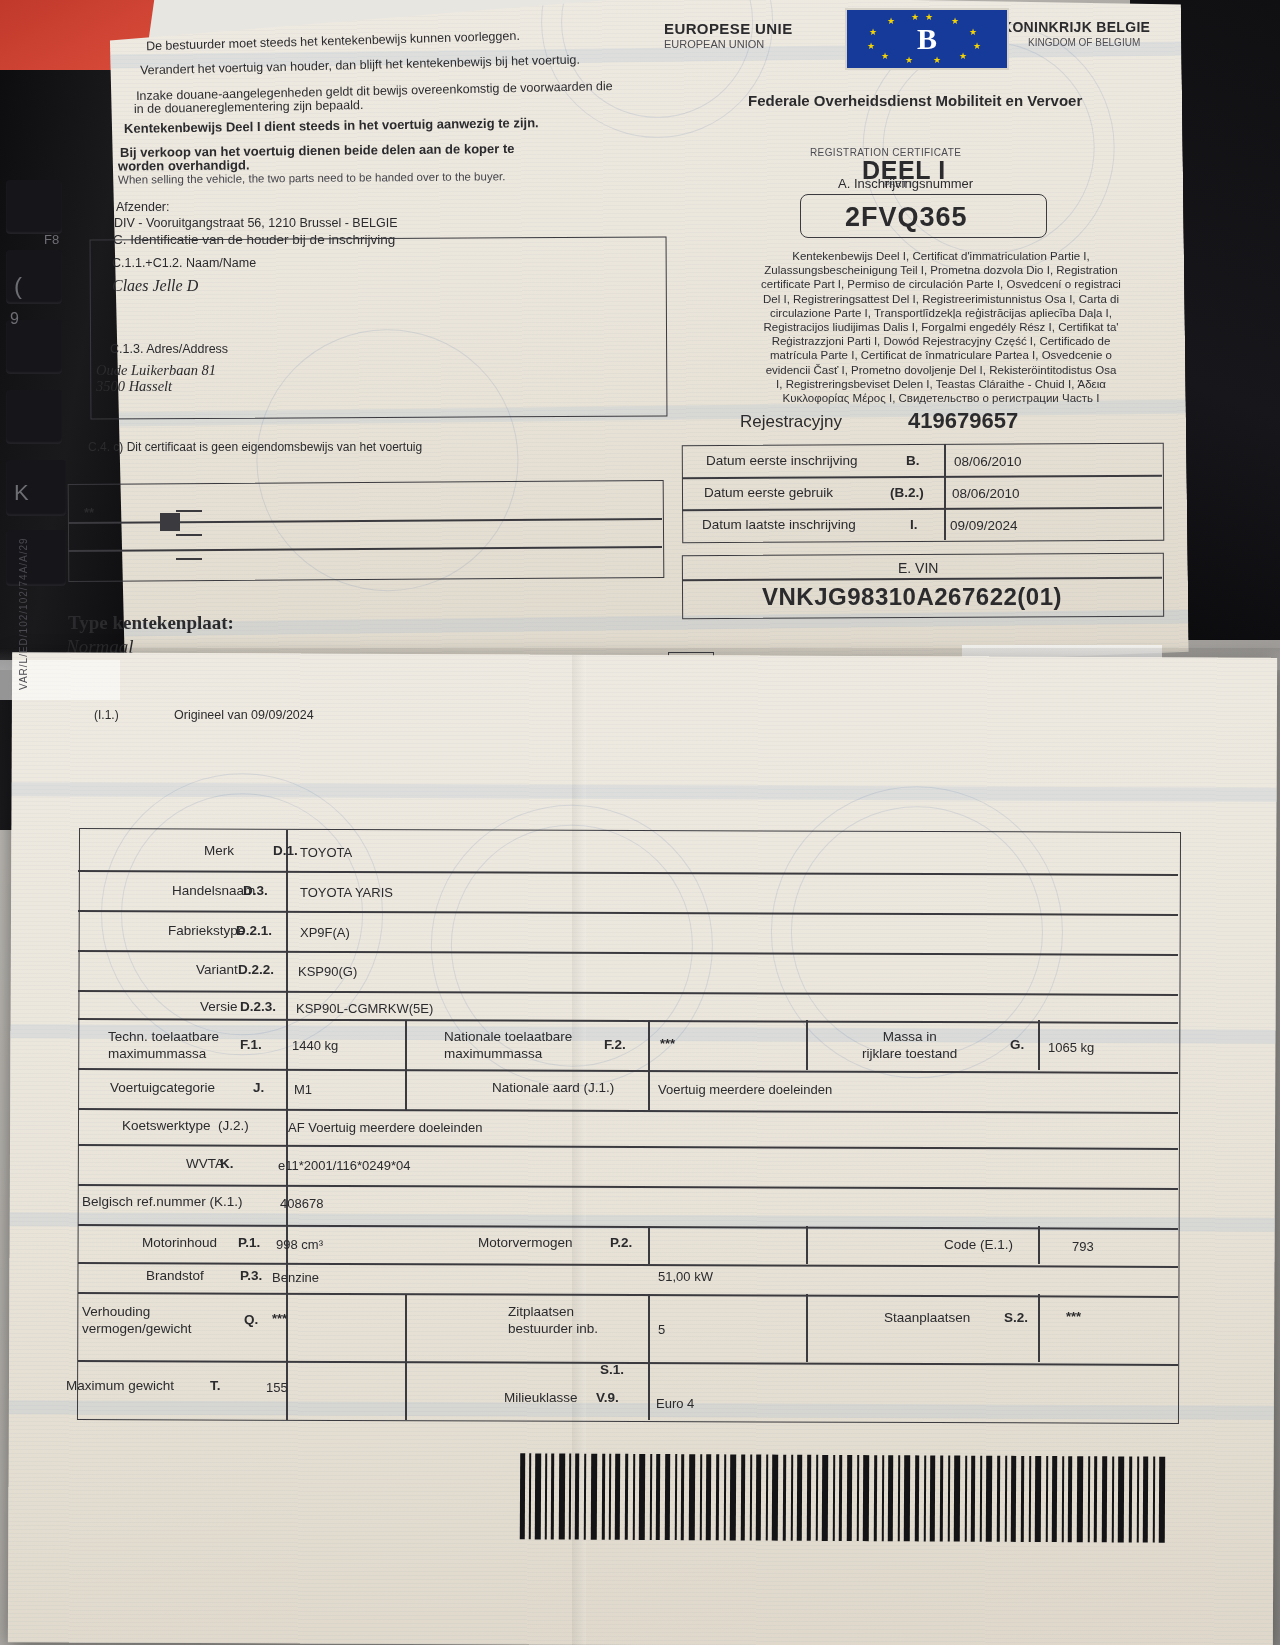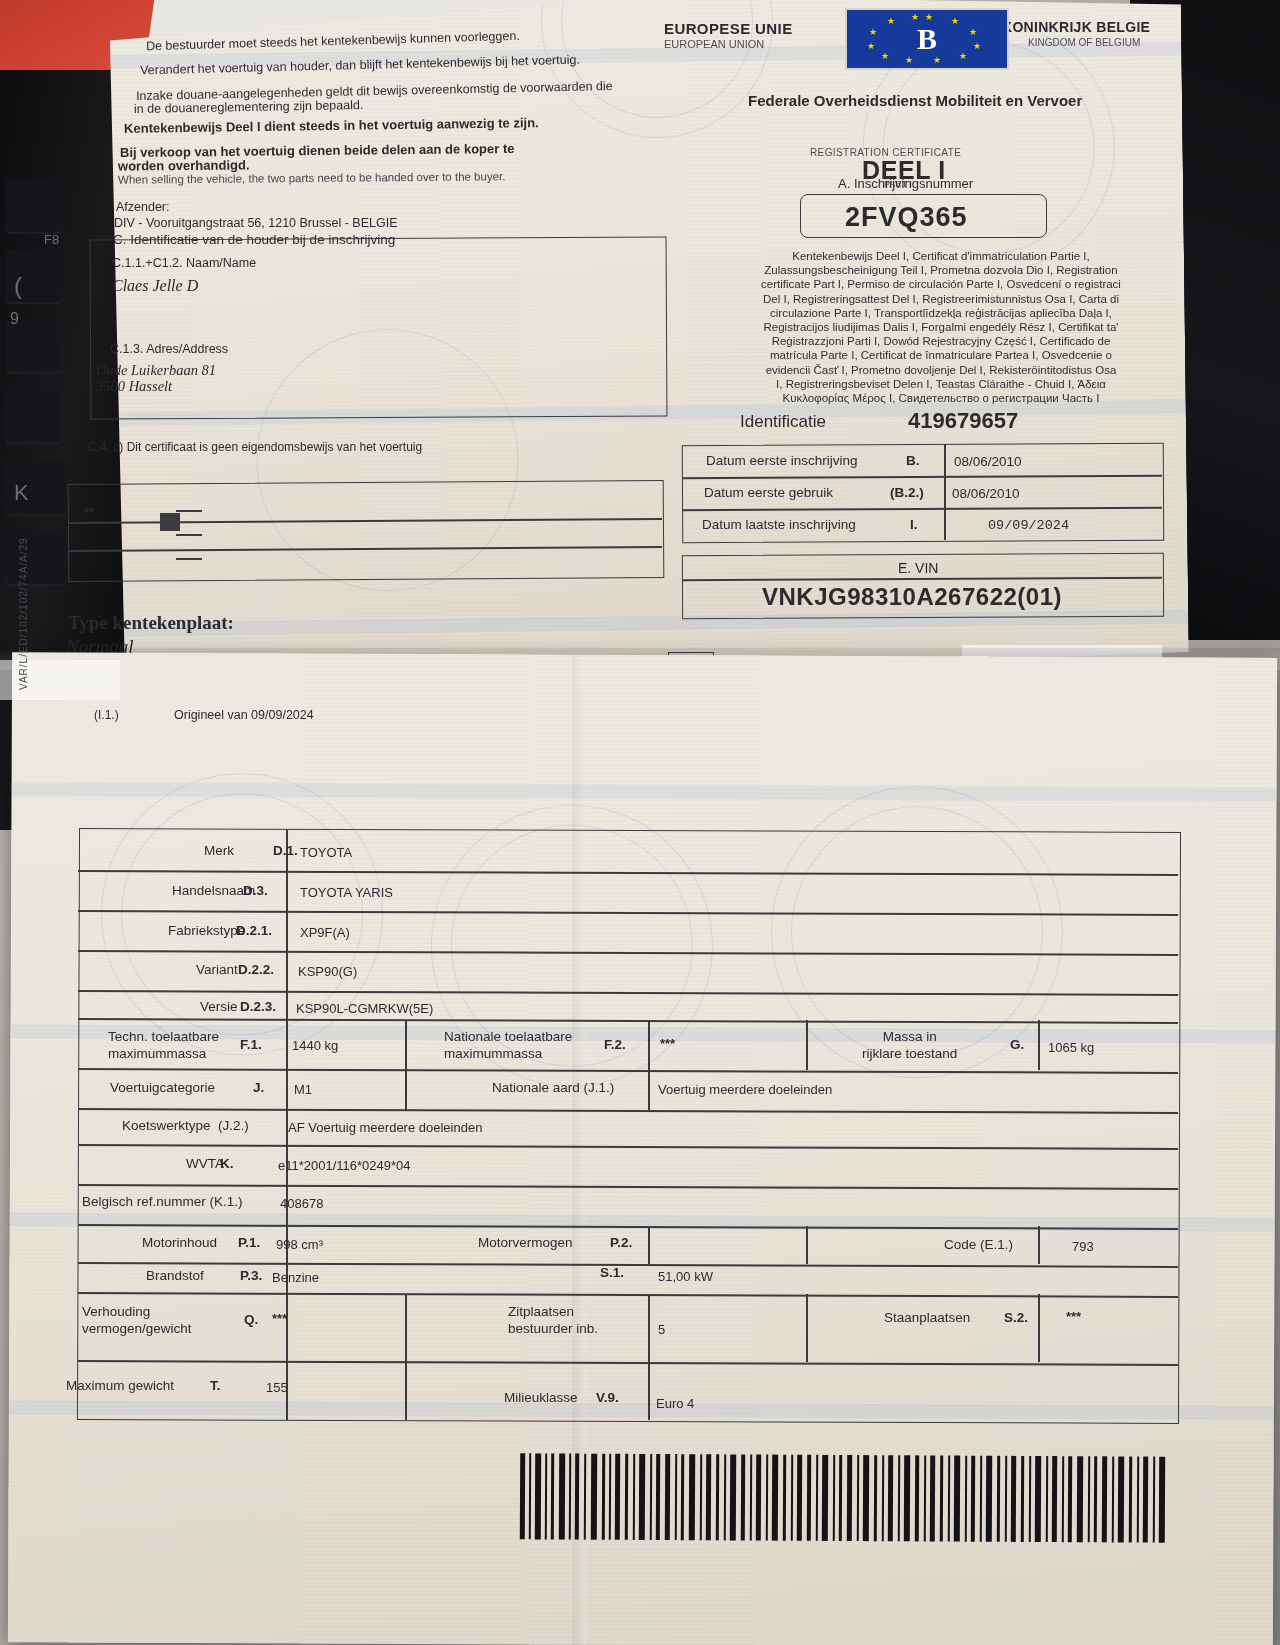--- a/index.html
+++ b/index.html
@@ -198,39 +198,39 @@
 
   <div class="box" style="left:68px;top:482px;width:594px;height:96px;transform:rotate(-0.4deg);"></div>
   <div class="line" style="left:68px;top:520px;width:594px;transform:rotate(-0.4deg);"></div>
   <div class="line" style="left:68px;top:548px;width:594px;transform:rotate(-0.4deg);"></div>
   <div class="t b" style="left:84px;top:505px;font-size:13px;">**</div>
   <div class="box" style="left:160px;top:513px;width:18px;height:16px;background:#3a3a3f;"></div>
   <div class="line" style="left:176px;top:510px;width:26px;"></div>
   <div class="line" style="left:176px;top:534px;width:26px;"></div>
   <div class="line" style="left:176px;top:558px;width:26px;"></div>
 
-  <div class="t" style="left:740px;top:412px;font-size:17px;">Identificatie</div>
+  <div class="t" style="left:740px;top:412px;font-size:17px;">Rejestracyjny</div>
   <div class="t b" style="left:908px;top:408px;font-size:22px;">419679657</div>
 
   <div class="box" style="left:682px;top:444px;width:480px;height:96px;transform:rotate(-0.3deg);"></div>
   <div class="line" style="left:682px;top:476px;width:480px;transform:rotate(-0.3deg);"></div>
   <div class="line" style="left:682px;top:508px;width:480px;transform:rotate(-0.3deg);"></div>
   <div class="vline" style="left:944px;top:444px;height:96px;"></div>
 
   <div class="t" style="left:706px;top:453px;font-size:13.5px;">Datum eerste inschrijving</div>
   <div class="t b" style="left:906px;top:453px;font-size:13.5px;">B.</div>
   <div class="t" style="left:954px;top:454px;font-size:13.5px;">08/06/2010</div>
 
   <div class="t" style="left:704px;top:485px;font-size:13.5px;">Datum eerste gebruik</div>
   <div class="t b" style="left:890px;top:485px;font-size:13.5px;">(B.2.)</div>
   <div class="t" style="left:952px;top:486px;font-size:13.5px;">08/06/2010</div>
 
   <div class="t" style="left:702px;top:517px;font-size:13.5px;">Datum laatste inschrijving</div>
   <div class="t b" style="left:910px;top:517px;font-size:13.5px;">I.</div>
-  <div class="t" style="left:988px;top:518px;font-size:13.5px;font-family:Liberation Mono, monospace;">09/09/2024</div>
+  <div class="t" style="left:950px;top:518px;font-size:13.5px;">09/09/2024</div>
 
   <div class="box" style="left:682px;top:554px;width:480px;height:62px;transform:rotate(-0.3deg);"></div>
   <div class="line" style="left:682px;top:578px;width:480px;transform:rotate(-0.3deg);"></div>
   <div class="t" style="left:898px;top:560px;font-size:14px;">E. VIN</div>
   <div class="t b" style="left:762px;top:583px;font-size:24px;letter-spacing:.5px;">VNKJG98310A267622(01)</div>
 
   <div class="t b" style="left:68px;top:612px;font-size:19px;font-family:'Liberation Serif',serif;">Type kentekenplaat:</div>
   <div class="t i" style="left:66px;top:636px;font-size:19px;font-family:'Liberation Serif',serif;">Normaal</div>
 
   <div class="box" style="left:668px;top:652px;width:44px;height:14px;border-bottom:none;"></div>
@@ -355,21 +355,21 @@
   <div class="t b" style="left:240px;top:1268px;font-size:13.5px;">P.3.</div>
   <div class="t" style="left:272px;top:1270px;font-size:13px;">Benzine</div>
 
   <div class="t" style="left:82px;top:1303px;font-size:13.5px;line-height:17px;white-space:pre;">Verhouding
 vermogen/gewicht</div>
   <div class="t b" style="left:244px;top:1312px;font-size:13.5px;">Q.</div>
   <div class="t b" style="left:272px;top:1311px;font-size:13px;">***</div>
 
   <div class="t" style="left:508px;top:1303px;font-size:13.5px;line-height:17px;white-space:pre;">Zitplaatsen
 bestuurder inb.</div>
-  <div class="t b" style="left:600px;top:1265px;font-size:13.5px;">S.1.</div>
+  <div class="t b" style="left:600px;top:1362px;font-size:13.5px;">S.1.</div>
   <div class="t" style="left:658px;top:1322px;font-size:13px;">5</div>
 
   <div class="t" style="left:884px;top:1310px;font-size:13.5px;">Staanplaatsen</div>
   <div class="t b" style="left:1004px;top:1310px;font-size:13.5px;">S.2.</div>
   <div class="t b" style="left:1066px;top:1309px;font-size:13px;">***</div>
 
   <div class="t" style="left:66px;top:1378px;font-size:13.5px;">Maximum gewicht</div>
   <div class="t b" style="left:210px;top:1378px;font-size:13.5px;">T.</div>
   <div class="t" style="left:266px;top:1380px;font-size:13px;">155</div>
   <div class="t" style="left:504px;top:1390px;font-size:13.5px;">Milieuklasse</div>

